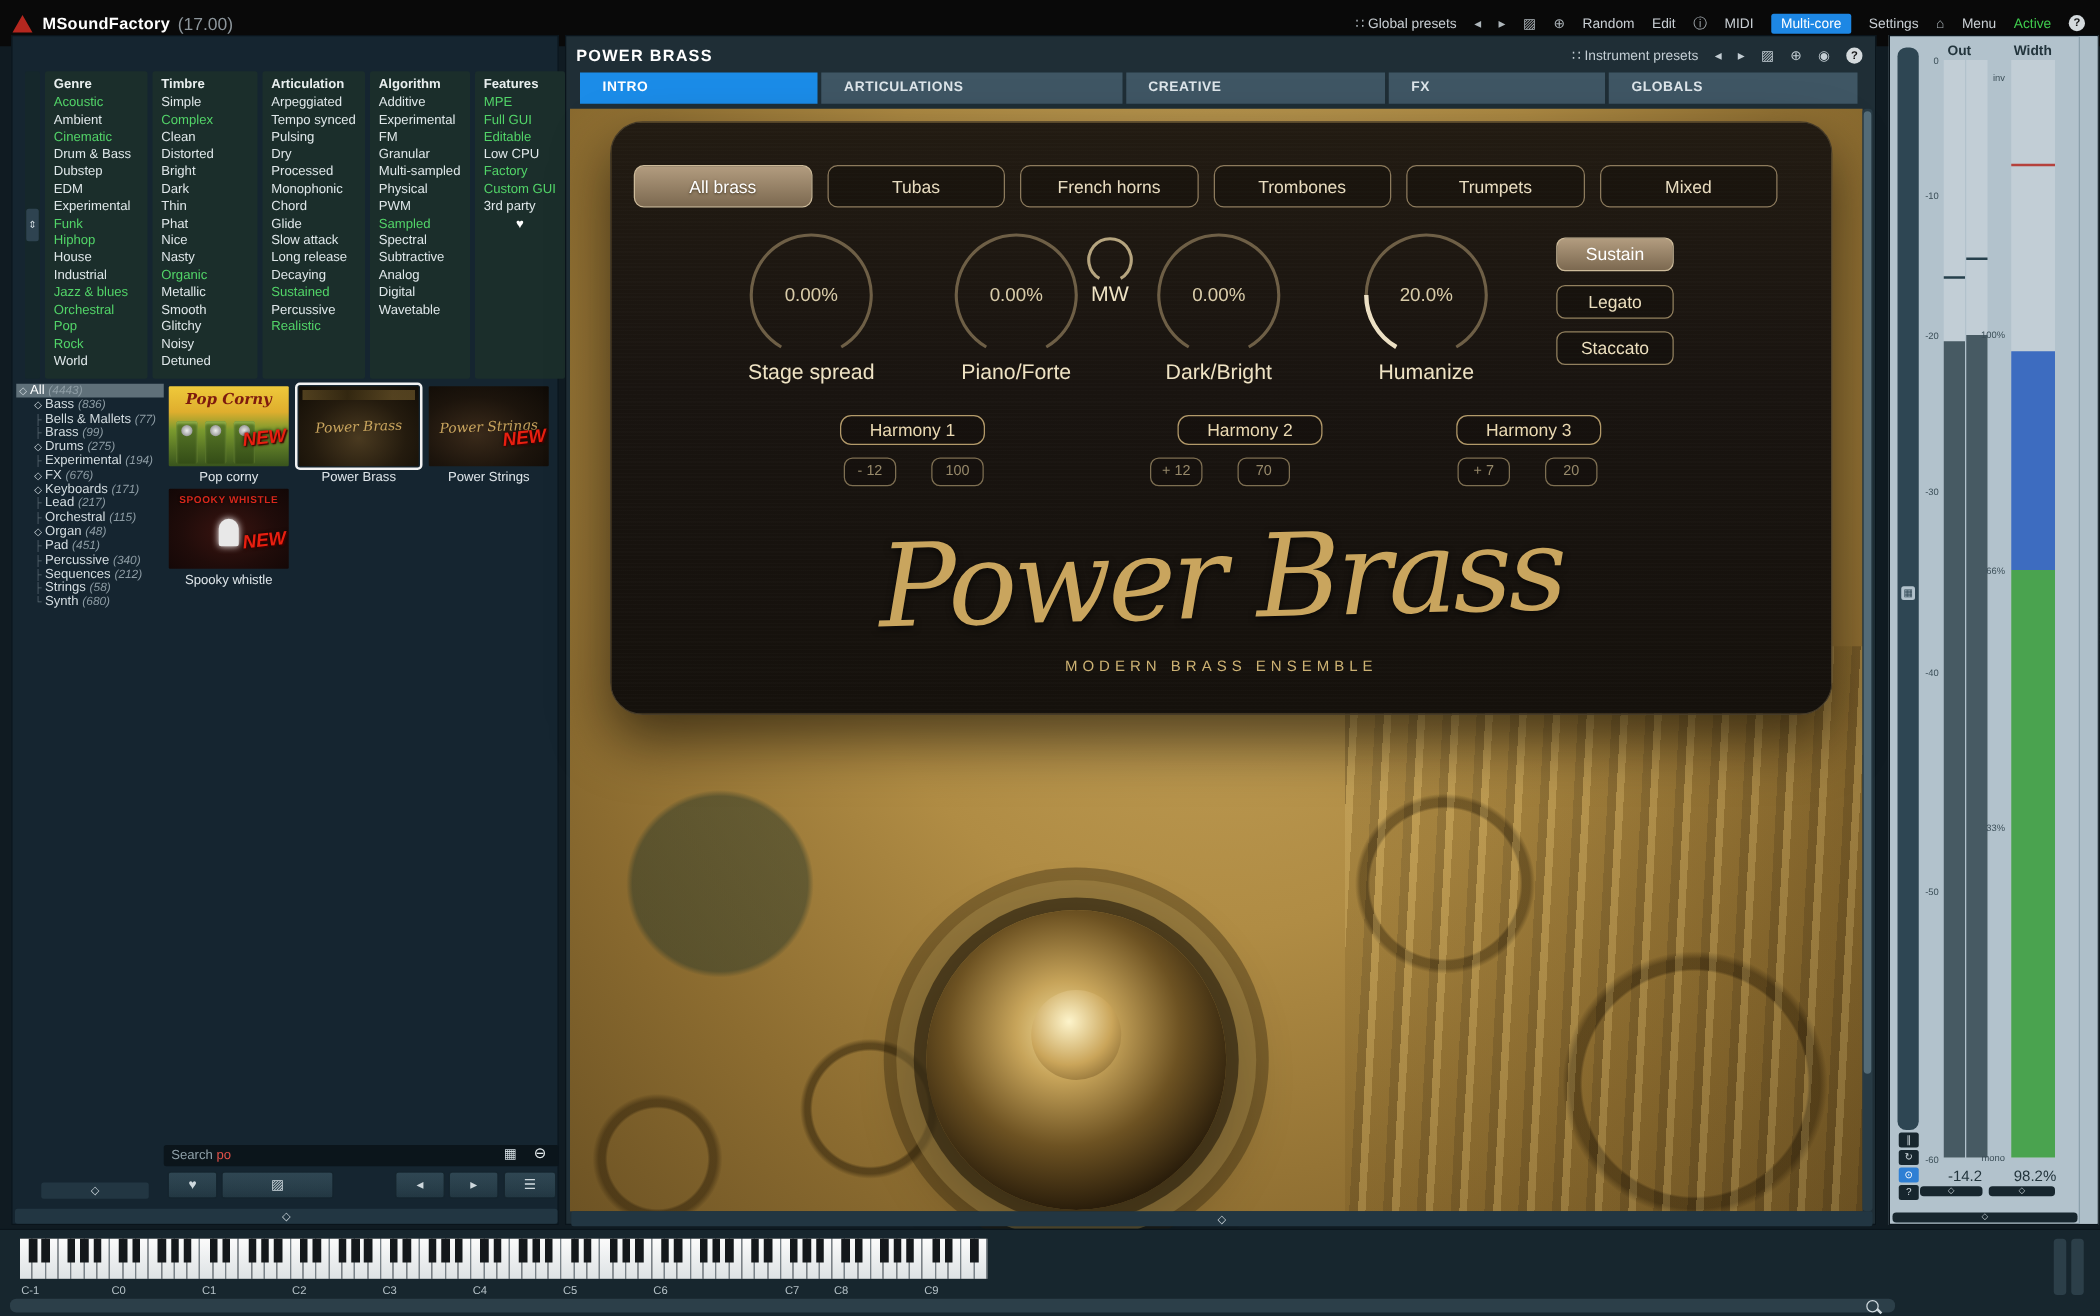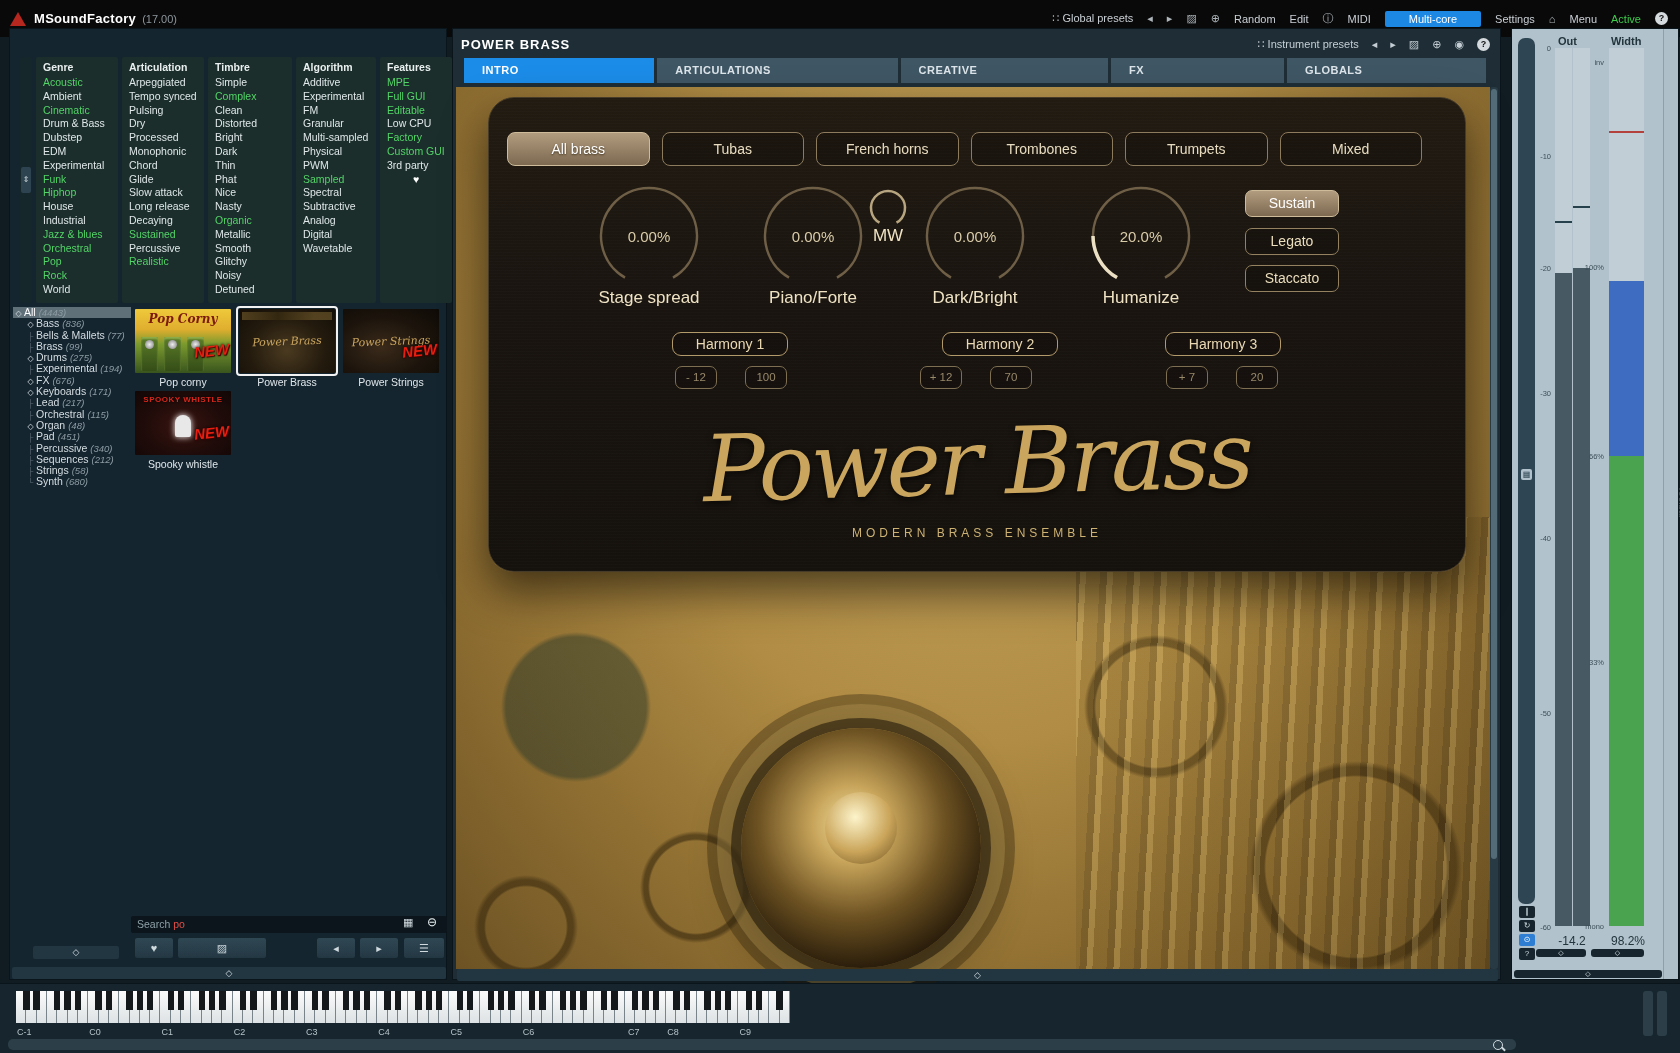--- a/index.html
+++ b/index.html
@@ -3,24 +3,24 @@
 <meta charset="utf-8">
 <style>
 *{box-sizing:border-box;margin:0;padding:0}
 body{font-family:"Liberation Sans",sans-serif;background:#0b1217}
 #app{position:relative;width:1680px;height:1053px;overflow:hidden;background:#101b22}
 .abs{position:absolute}
 
 #topbar{left:0;top:0;width:1680px;height:37px;background:#090909;display:flex;align-items:center;color:#c9cfd4;font-size:11px}
 .logo-tri{width:0;height:0;border-left:8px solid transparent;border-right:8px solid transparent;border-bottom:14px solid #b5271f;margin:0 8px 0 10px}
 .tb-title{font-size:13px;font-weight:bold;color:#fff;letter-spacing:.3px}
-.tb-ver{font-size:11px;color:#8d969c;margin-left:6px}
+.tb-ver{font-size:14px;color:#8d969c;margin-left:6px}
 .tb-right{margin-left:auto;display:flex;align-items:center;gap:14px;padding-right:12px}
 .tb-right .ico{color:#aeb6bb;font-size:11px}
-.badge-blue{background:#1d87e4;color:#fff;padding:2px 24px;border-radius:2px}
+.badge-blue{background:#1d87e4;color:#fff;padding:2px 8px;border-radius:2px}
 .green{color:#3fcb4d}
 .circ{display:inline-block;width:13px;height:13px;border-radius:50%;background:#d4dadd;color:#111;text-align:center;line-height:13px;font-size:9px;font-weight:bold}
 
 .panel{background:#152530;border:1px solid #0a141b}
 .hbar{background:#223642;border-radius:2px;color:#cfd9de;text-align:center;font-size:9px;line-height:12px}
 
 #dlbtn{left:2px;top:2px;width:434px;height:20px;background:linear-gradient(180deg,#3f574a,#2c423a);border:1px solid #50685a;border-radius:2px;color:#e8efe9;font-size:11px;text-align:center;line-height:19px}
 #filters{left:10px;top:28px;display:flex;gap:4px}
 .fscroll{width:12px;height:246px;background:#15272b;border-radius:2px;position:relative}
 .fscroll .fh{position:absolute;left:1px;top:110px;width:10px;height:26px;background:#2e4350;border-radius:2px;color:#cfd9de;font-size:8px;text-align:center;line-height:26px}
@@ -166,55 +166,55 @@
           <div class="fitem on">Funk</div>
           <div class="fitem on">Hiphop</div>
           <div class="fitem">House</div>
           <div class="fitem">Industrial</div>
           <div class="fitem on">Jazz &amp; blues</div>
           <div class="fitem on">Orchestral</div>
           <div class="fitem on">Pop</div>
           <div class="fitem on">Rock</div>
           <div class="fitem">World</div>
         </div>
-        <div class="fcol" style="width: 82px;">
-          <div class="fhead">Articulation</div>
-          <div class="fitem">Arpeggiated</div>
-          <div class="fitem">Tempo synced</div>
-          <div class="fitem">Pulsing</div>
-          <div class="fitem">Dry</div>
-          <div class="fitem">Processed</div>
-          <div class="fitem">Monophonic</div>
-          <div class="fitem">Chord</div>
-          <div class="fitem">Glide</div>
-          <div class="fitem">Slow attack</div>
-          <div class="fitem">Long release</div>
-          <div class="fitem">Decaying</div>
-          <div class="fitem on">Sustained</div>
-          <div class="fitem">Percussive</div>
-          <div class="fitem on">Realistic</div>
-        </div>
         <div class="fcol" style="width: 84px;">
           <div class="fhead">Timbre</div>
           <div class="fitem">Simple</div>
           <div class="fitem on">Complex</div>
           <div class="fitem">Clean</div>
           <div class="fitem">Distorted</div>
           <div class="fitem">Bright</div>
           <div class="fitem">Dark</div>
           <div class="fitem">Thin</div>
           <div class="fitem">Phat</div>
           <div class="fitem">Nice</div>
           <div class="fitem">Nasty</div>
           <div class="fitem on">Organic</div>
           <div class="fitem">Metallic</div>
           <div class="fitem">Smooth</div>
           <div class="fitem">Glitchy</div>
           <div class="fitem">Noisy</div>
           <div class="fitem">Detuned</div>
+        </div>
+        <div class="fcol" style="width: 82px;">
+          <div class="fhead">Articulation</div>
+          <div class="fitem">Arpeggiated</div>
+          <div class="fitem">Tempo synced</div>
+          <div class="fitem">Pulsing</div>
+          <div class="fitem">Dry</div>
+          <div class="fitem">Processed</div>
+          <div class="fitem">Monophonic</div>
+          <div class="fitem">Chord</div>
+          <div class="fitem">Glide</div>
+          <div class="fitem">Slow attack</div>
+          <div class="fitem">Long release</div>
+          <div class="fitem">Decaying</div>
+          <div class="fitem on">Sustained</div>
+          <div class="fitem">Percussive</div>
+          <div class="fitem on">Realistic</div>
         </div>
         <div class="fcol" style="width: 80px;">
           <div class="fhead">Algorithm</div>
           <div class="fitem">Additive</div>
           <div class="fitem">Experimental</div>
           <div class="fitem">FM</div>
           <div class="fitem">Granular</div>
           <div class="fitem">Multi-sampled</div>
           <div class="fitem">Physical</div>
           <div class="fitem">PWM</div>

